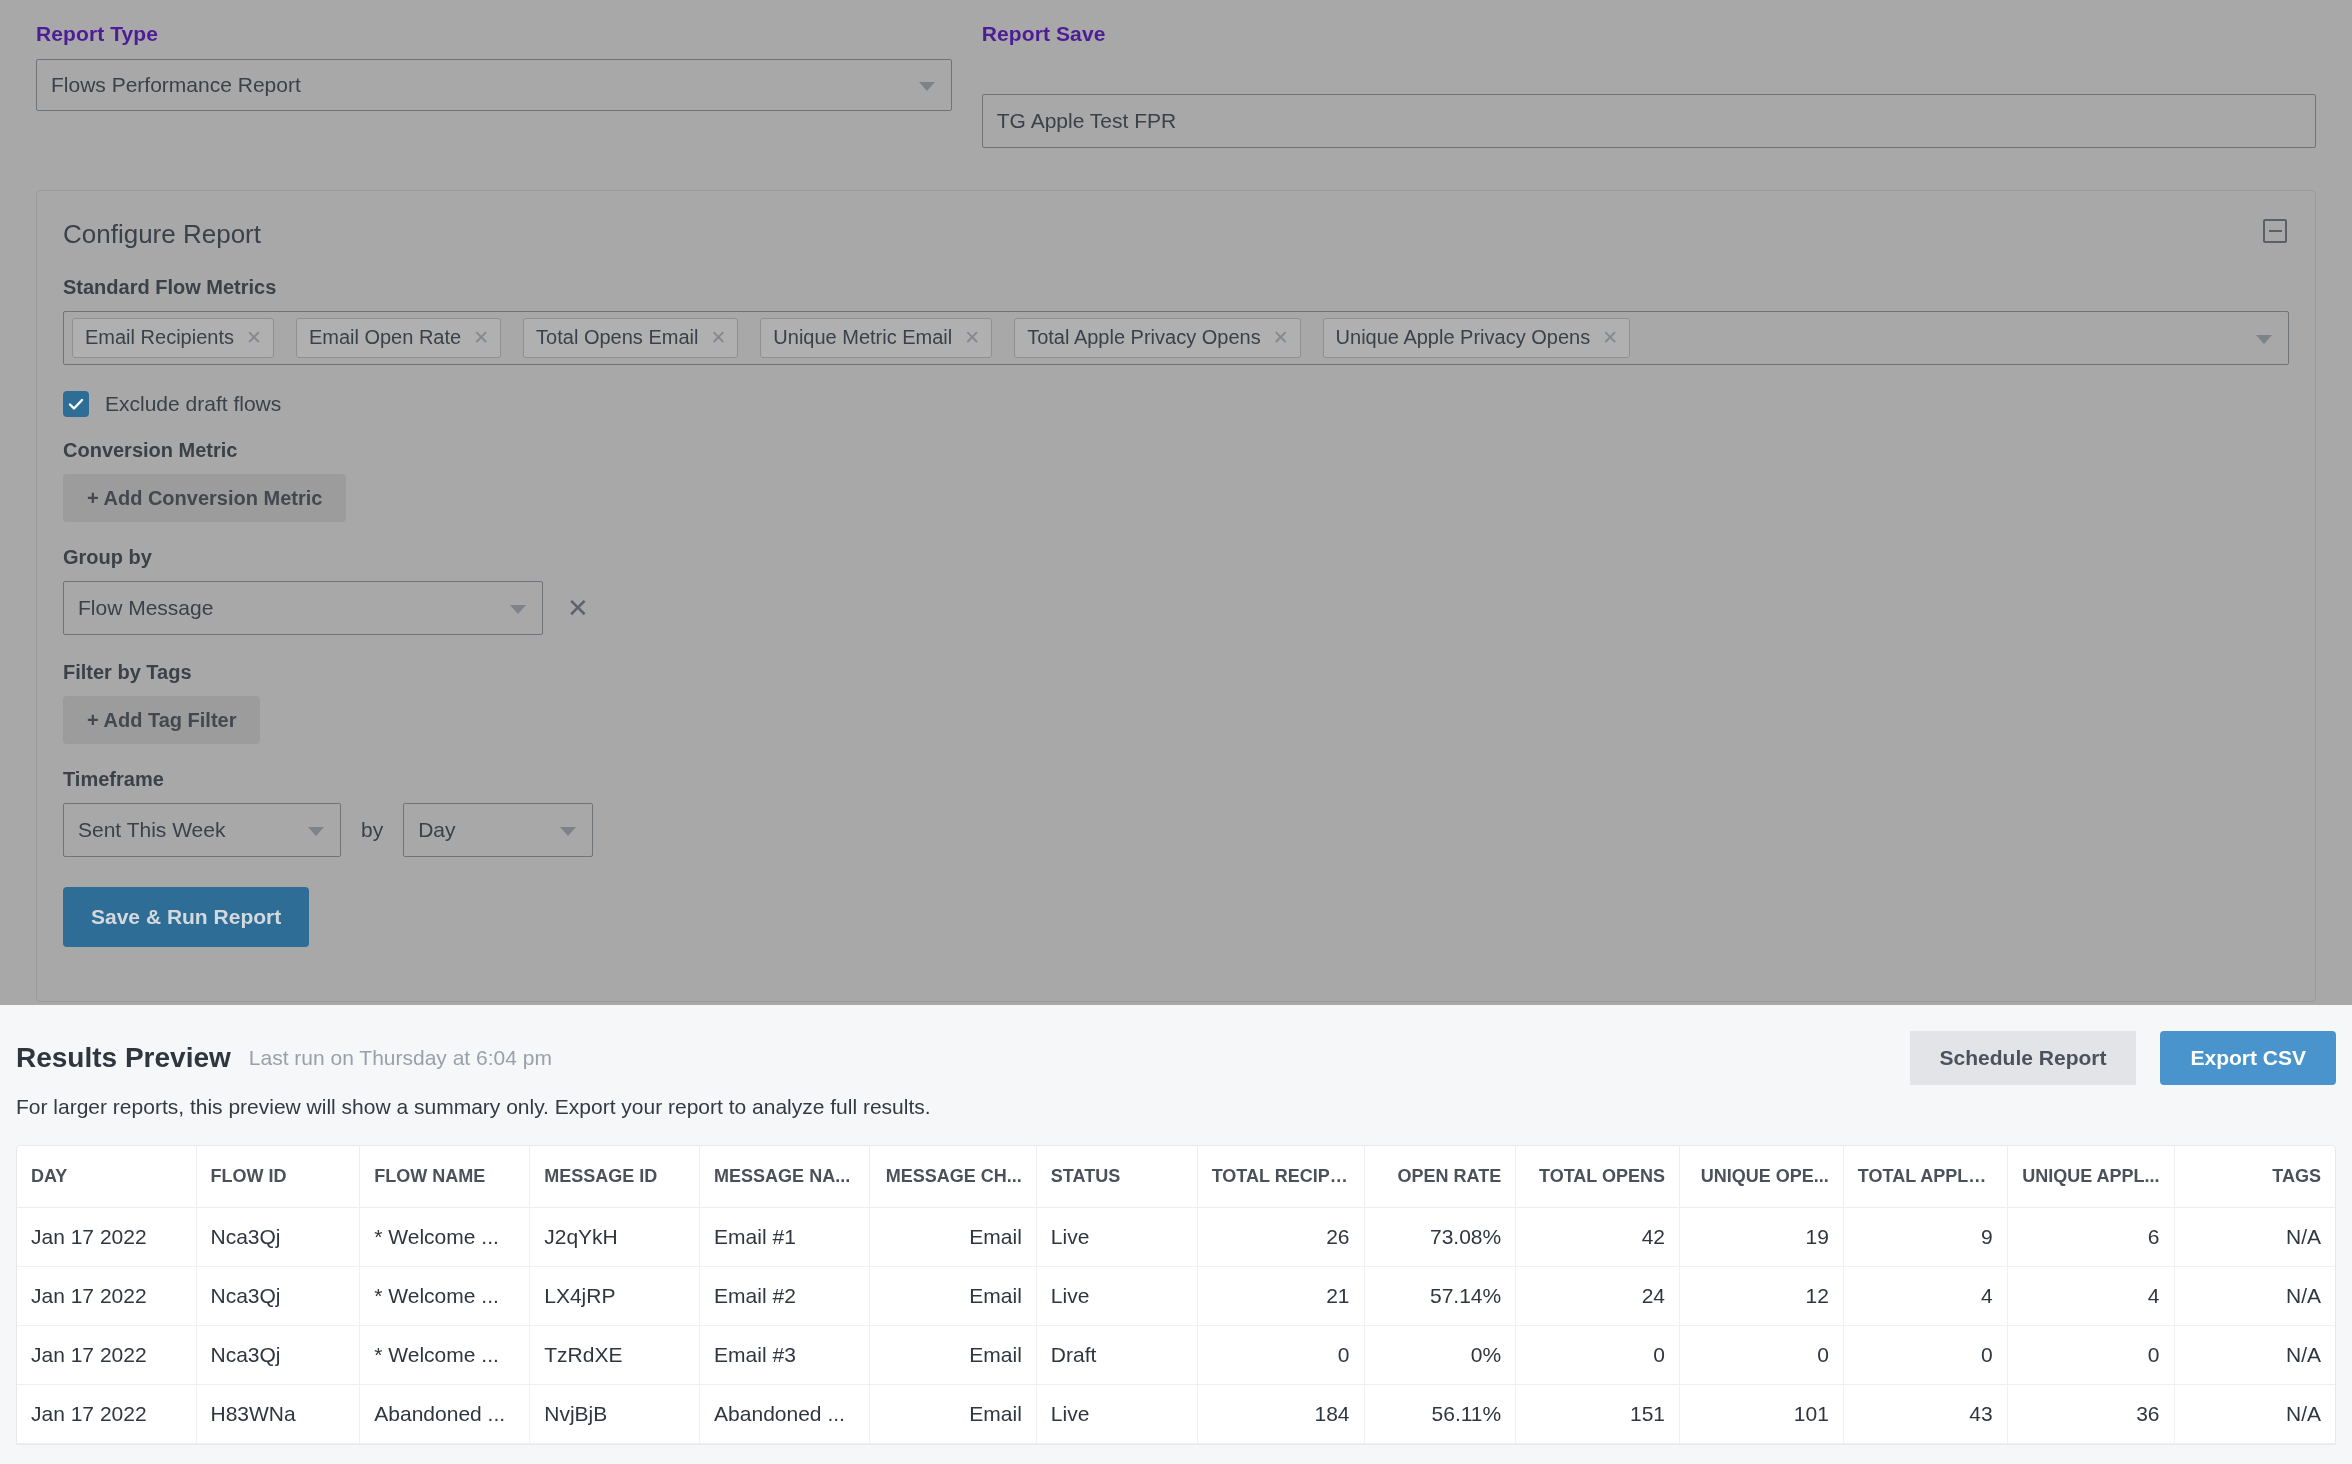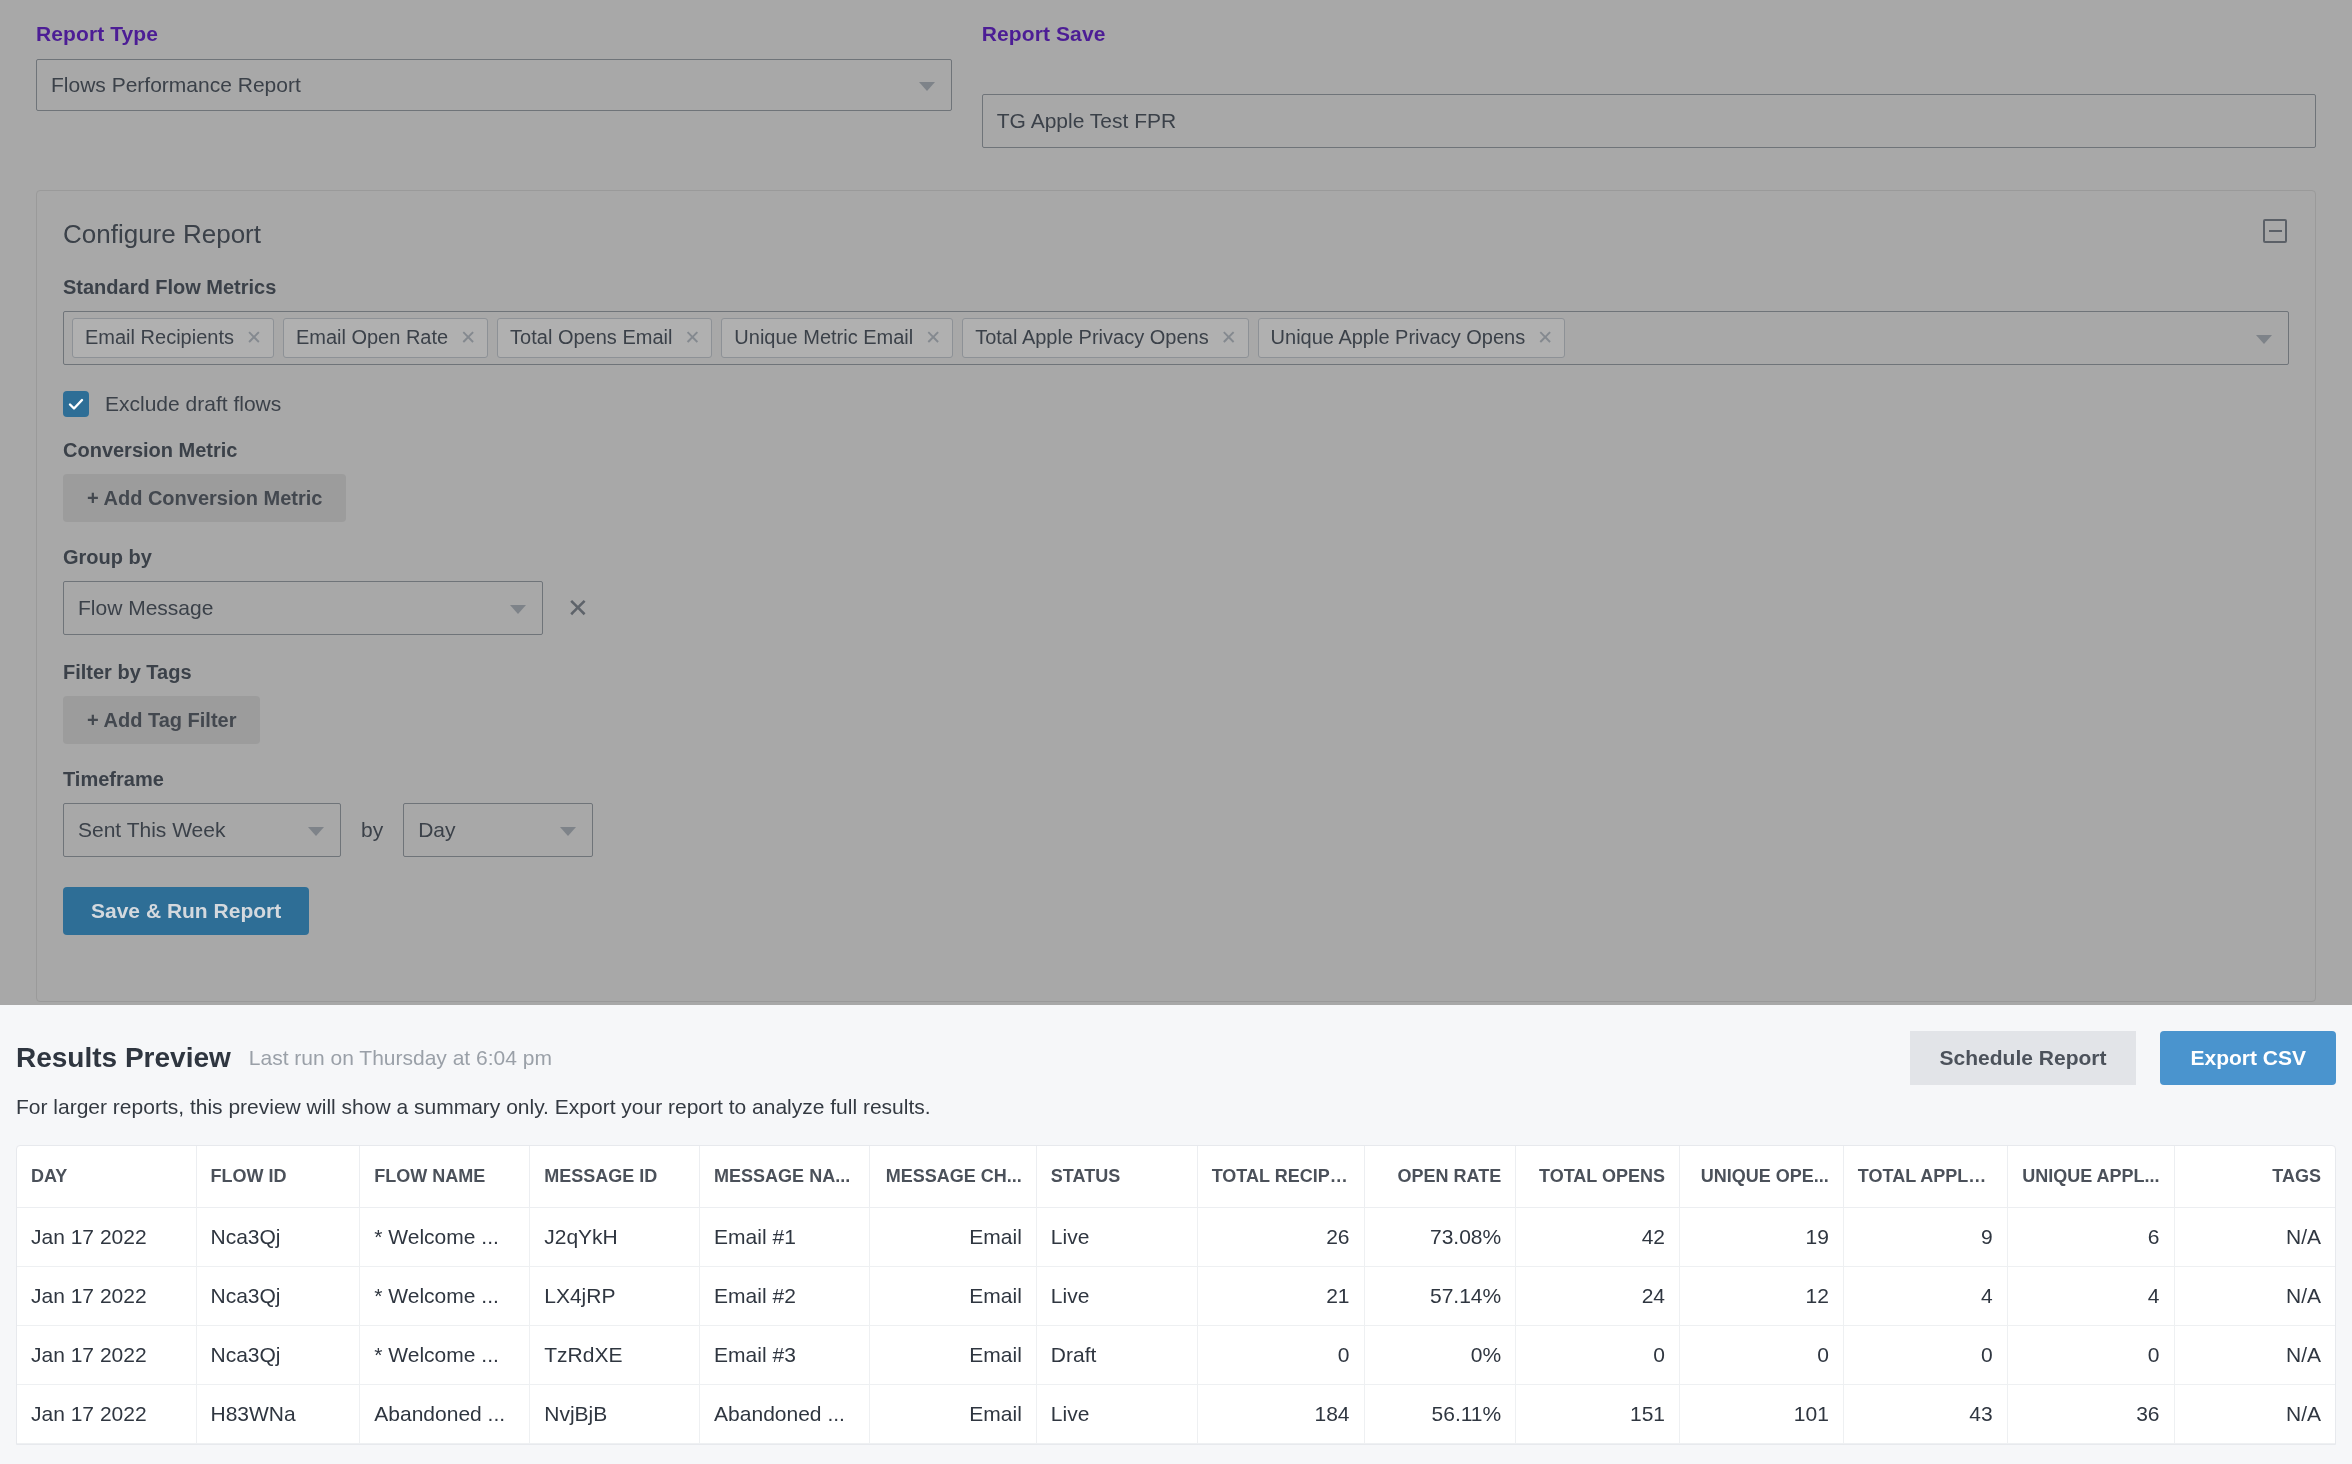--- a/index.html
+++ b/index.html
@@ -96,21 +96,21 @@
 
   
   .multiselect {
     position: relative;
     border: 1px solid #6f7479;
     border-radius: 2px;
     height: 54px;
     display: flex;
     align-items: center;
     padding: 0 8px;
-    gap: 9px;
+    gap: 22px;
     margin-bottom: 26px;
   }
   .chip {
     display: inline-flex;
     align-items: center;
     gap: 12px;
     border: 1px solid #8d9196;
     background: #b0b0b0;
     border-radius: 3px;
     padding: 6px 11px 7px 12px;
@@ -166,21 +166,21 @@
   .timeframe-row { display: flex; align-items: center; gap: 20px; margin-bottom: 30px; }
   .by-word { font-size: 21px; color: #3b4149; }
 
   .primary-btn {
     background: #2e6e96;
     color: #d4d9de;
     font-size: 21px;
     font-weight: bold;
     border: none;
     border-radius: 4px;
-    height: 48px;
+    height: 60px;
     padding: 10px 28px;
     display: inline-flex; align-items: center;
   }
 
   
   .results {
     position: relative;
     width: 2352px;
     background: #f6f7f9;
     padding: 0 16px;

